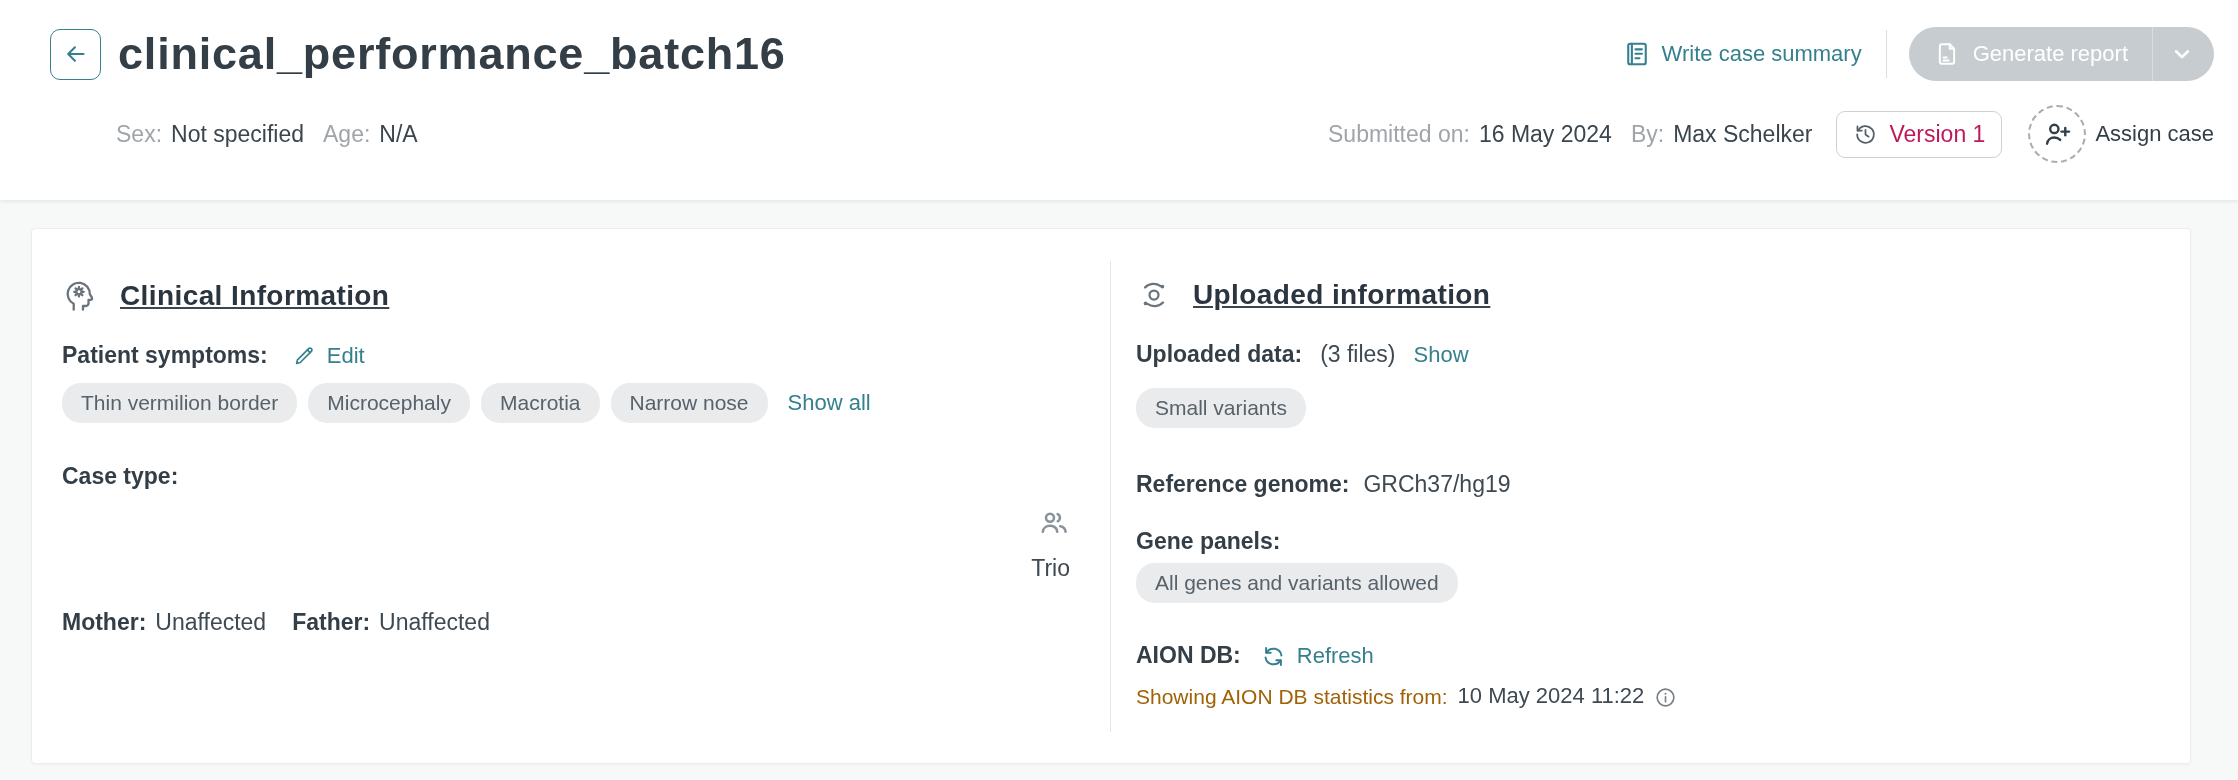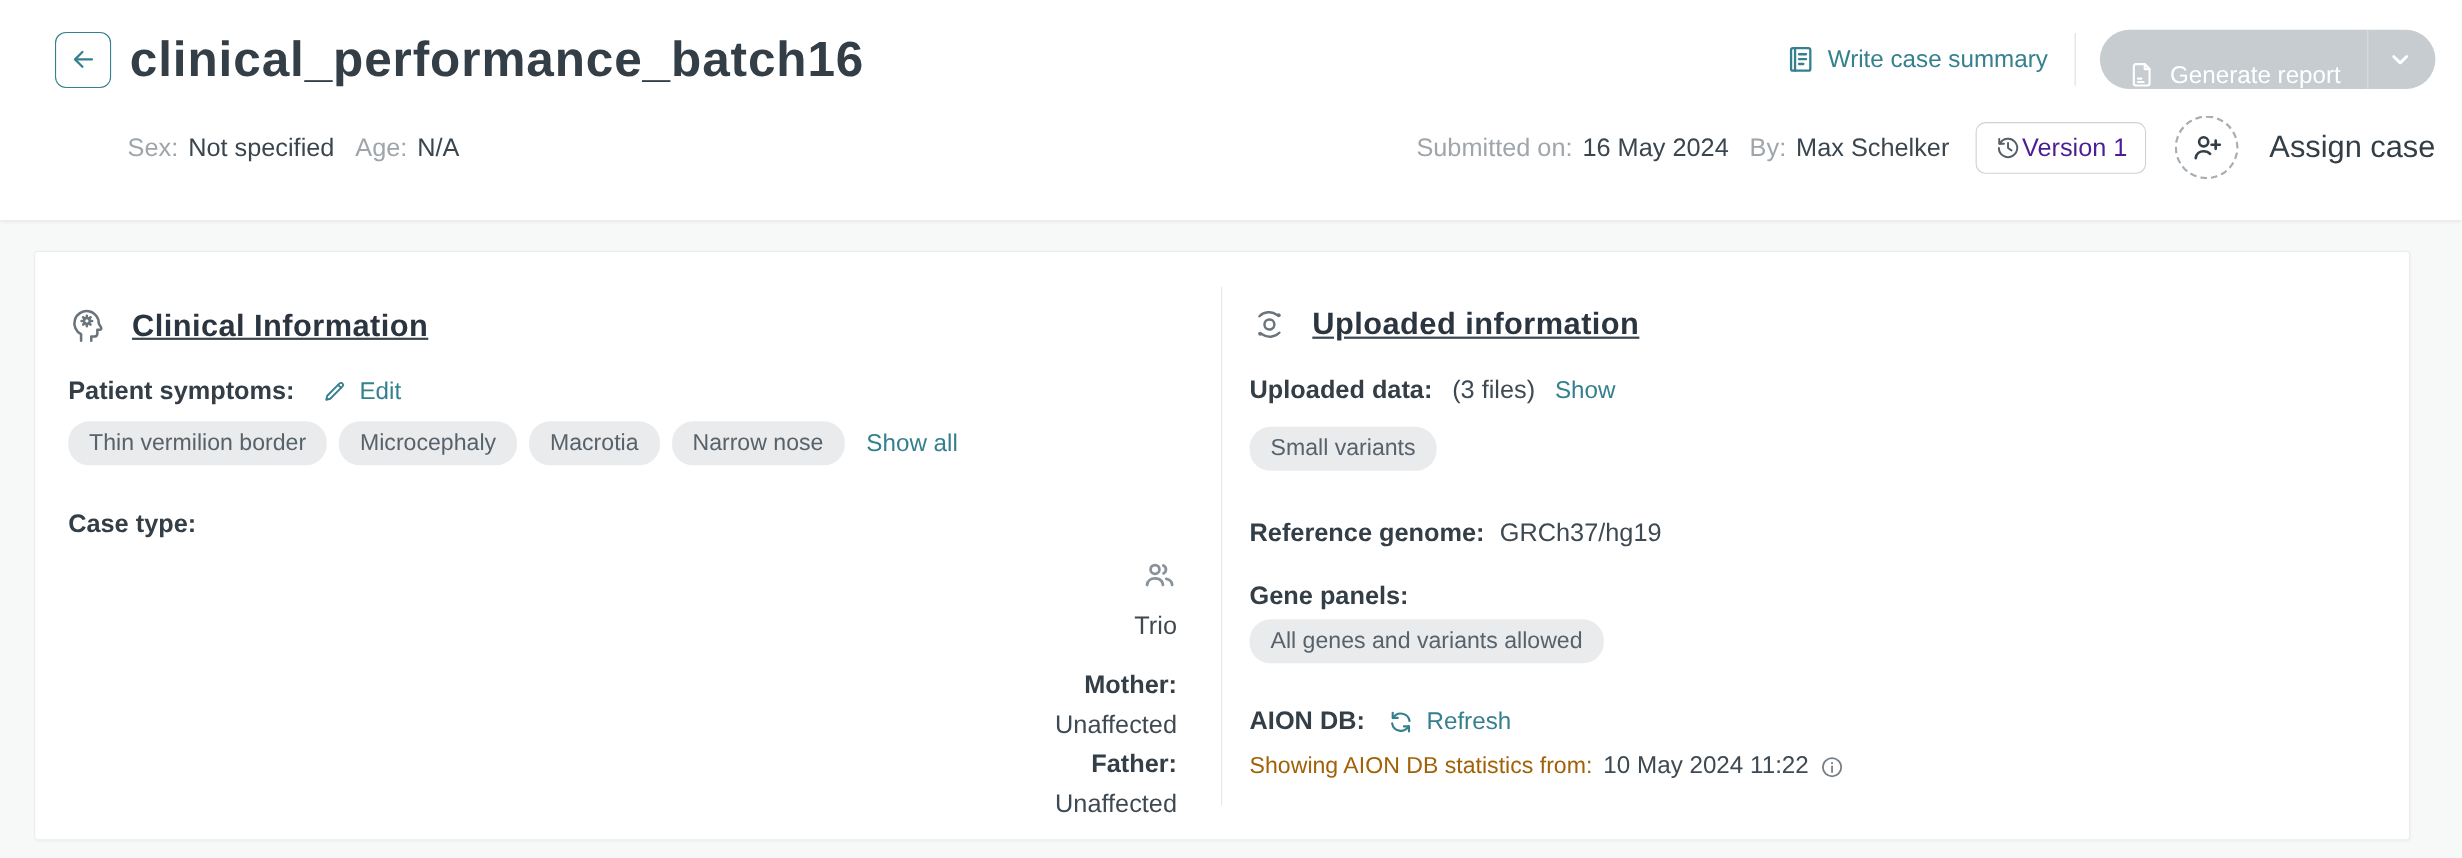--- a/index.html
+++ b/index.html
@@ -38,46 +38,46 @@
     cursor:pointer; text-decoration:none; white-space:nowrap;
   }
   .vdiv { width:1px; height:48px; background:#dcdfe1; margin:0 22px 0 24px; }
   .gen-btn {
     display:flex; align-items:stretch;
     background:#c6cccf; color:#fff;
     border:none; border-radius:28px; height:54px;
     font-size:22px; font-weight:500; cursor:pointer; padding:0;
     font-family:inherit;
   }
-  .gen-main { display:flex; align-items:flex-end; gap:13px; padding:0 24px 0 25px; }
+  .gen-main { display:flex; align-items:center; gap:13px; padding:0 24px 0 25px; }
   .gen-sep { width:1px; background:#d9dde0; margin:0; }
   .gen-caret { display:flex; align-items:center; padding:0 19px 0 16px; cursor:pointer; }
   .hrow2 {
     display:flex; align-items:center; justify-content:space-between;
     margin-top:24px; padding-left:66px; font-size:23px;
   }
   .meta-left { display:flex; align-items:center; }
   .meta-label { color:#9ea5ab; }
   .meta-value { color:#3a454e; margin-left:9px; }
   .gap-lg { margin-left:19px; }
   .meta-right { display:flex; align-items:center; }
   .version-chip {
-    display:flex; align-items:center; 
+    display:flex; align-items:center; gap:11px;
     border:1px solid #ccd2d5; border-radius:9px; background:#fff;
     padding:9px 16px; margin-left:24px; cursor:pointer;
-    font-size:23px; color:#4c1d95; font-family:inherit;
+    font-size:23px; color:#be185d; font-family:inherit;
   }
   .version-chip .icn { color:#555f68; }
   .assign-circle {
     width:58px; height:58px; border-radius:50%;
     border:2px dashed #a6adb3; background:transparent;
     display:flex; align-items:center; justify-content:center;
     color:#333e47; margin-left:26px; cursor:pointer; padding:0; flex:0 0 auto;
   }
-  .assign-label { font-size:28px; color:#333e47; margin-left:28px; cursor:pointer; white-space:nowrap; }
+  .assign-label { font-size:22px; color:#333e47; margin-left:9px; cursor:pointer; white-space:nowrap; }
   
   .card {
     background:#fff;
     margin:28px 47px 0 31px;
     height:536px;
     border:1px solid #ededef;
     border-radius:4px;
     box-shadow:0 1px 2px rgba(40,50,60,.04);
     display:flex;
   }
@@ -245,21 +245,21 @@
         <svg width="32" height="32" viewBox="0 0 24 24" fill="none" stroke="currentColor" stroke-width="1.9" stroke-linecap="round" stroke-linejoin="round">
             <circle cx="9" cy="8" r="3"></circle>
             <path d="M3.6 18.6c.3-2.8 2.5-4.5 5.4-4.5 1.9 0 3.5.7 4.5 1.9.5.7.8 1.6.9 2.6"></path>
             <path d="M14.7 5.3a3 3 0 0 1 .1 5.4"></path>
             <path d="M16.7 14.4c2.3.4 3.8 1.9 4 4.2"></path>
           </svg>
       </span>
       <span class="field-value">Trio</span>
     </div>
 
-    <div class="field-row mt-27" style="gap:9px;flex-direction:column;">
+    <div class="field-row mt-27" style="gap:9px;">
       <span class="field-label">Mother:</span>
       <span class="field-value">Unaffected</span>
       <span class="field-label" style="margin-left:17px;">Father:</span>
       <span class="field-value">Unaffected</span>
     </div>
   </div>
 
   <div class="col-div"></div>
 
   <div class="col-right">

